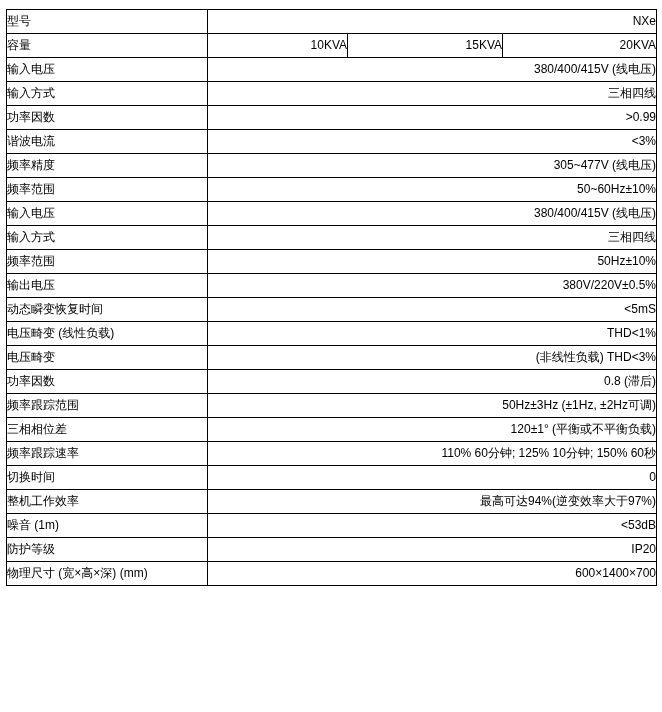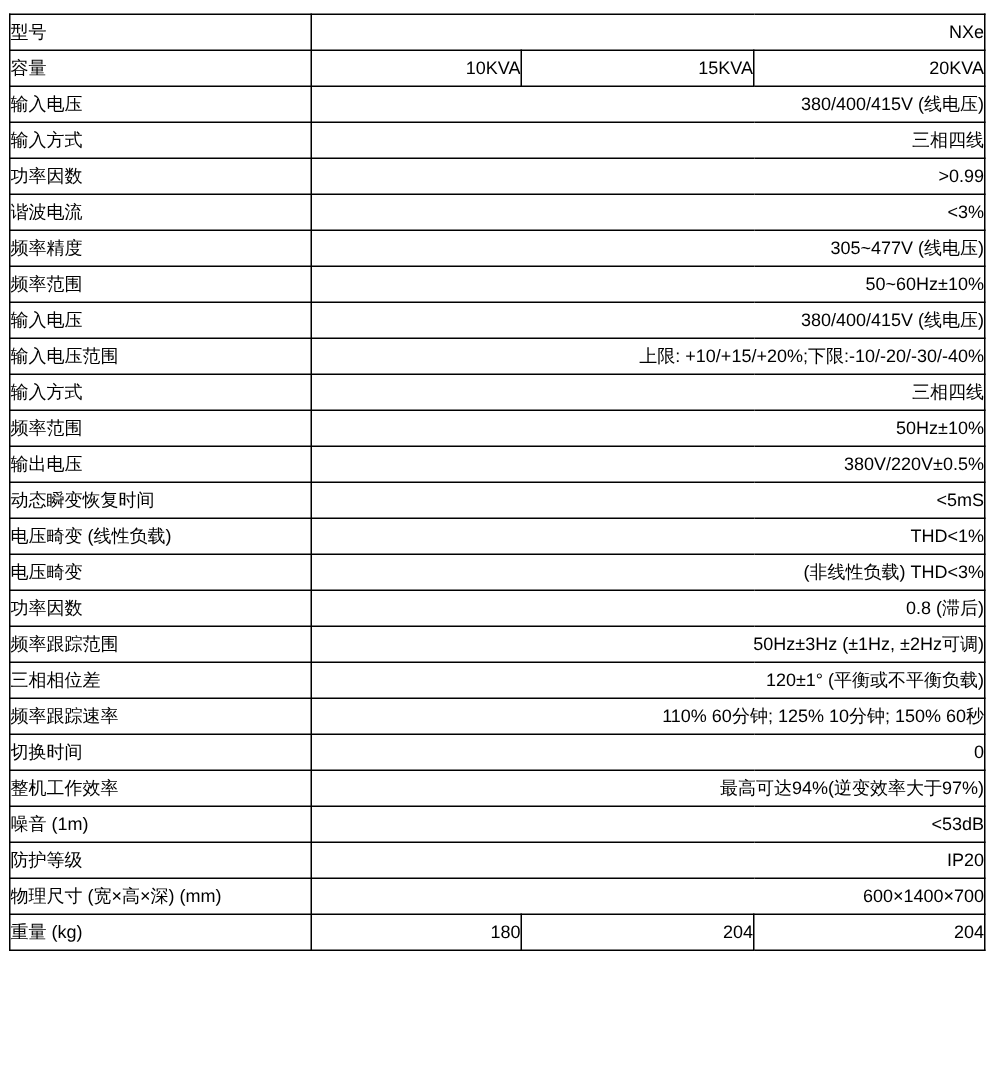--- a/index.html
+++ b/index.html
@@ -83,24 +83,20 @@
         </tr>
         <tr>
           <td class="label">频率范围</td>
           <td class="val" colspan="3">50~60Hz±10%</td>
         </tr>
         <tr>
           <td class="label">输入电压</td>
           <td class="val" colspan="3">380/400/415V (线电压)</td>
         </tr>
         <tr>
-          <td class="label">输入电压范围</td>
-          <td class="val" colspan="3">上限: +10/+15/+20%;下限:-10/-20/-30/-40%</td>
-        </tr>
-        <tr>
           <td class="label">输入方式</td>
           <td class="val" colspan="3">三相四线</td>
         </tr>
         <tr>
           <td class="label">频率范围</td>
           <td class="val" colspan="3">50Hz±10%</td>
         </tr>
         <tr>
           <td class="label">输出电压</td>
           <td class="val" colspan="3">380V/220V±0.5%</td>
@@ -146,21 +142,15 @@
           <td class="val" colspan="3">&lt;53dB</td>
         </tr>
         <tr>
           <td class="label">防护等级</td>
           <td class="val" colspan="3">IP20</td>
         </tr>
         <tr>
           <td class="label">物理尺寸 (宽×高×深) (mm)</td>
           <td class="val" colspan="3">600×1400×700</td>
         </tr>
-        <tr>
-          <td class="label">重量 (kg)</td>
-          <td class="val">180</td>
-          <td class="val">204</td>
-          <td class="val">204</td>
-        </tr>
       </tbody>
   </table>
 </div>
 
 </body></html>

